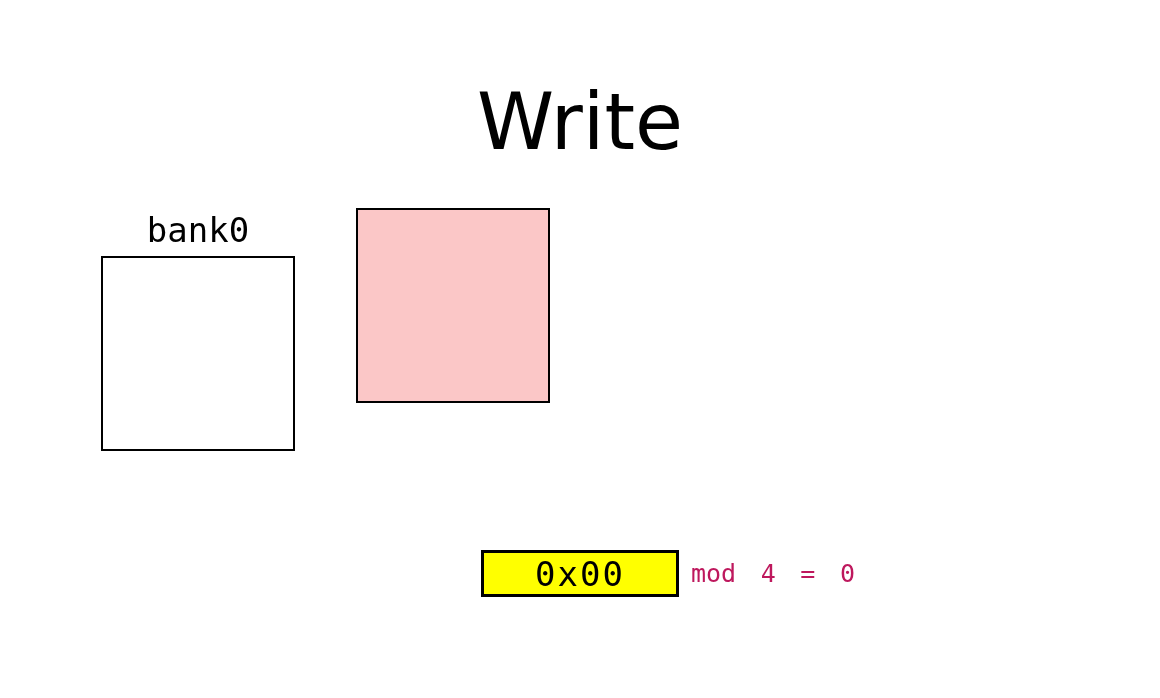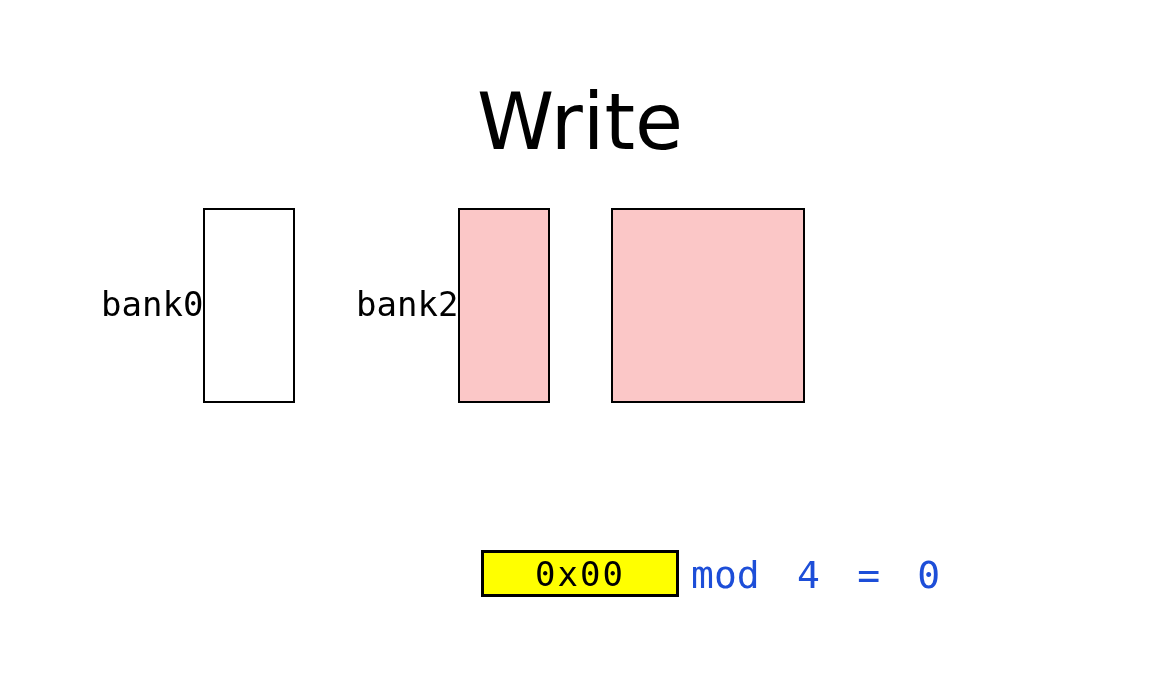--- a/index.html
+++ b/index.html
@@ -31,21 +31,21 @@
   .banks-row {
     position: absolute;
     left: 101px;
     top: 208px;
     display: flex;
     gap: 61px;
   }
   .bank {
     width: 194px;
     display: flex;
-    flex-direction: row;
+    flex-direction: column;
     align-items: center;
   }
   .bank-label {
     font-size: 34px;
     line-height: 44px;
     margin-bottom: 4px;
     color: #000000;
     white-space: nowrap;
   }
   .bank-box {
@@ -53,64 +53,60 @@
     width: 194px;
     height: 195px;
     border: 2px solid #000000;
     background: #ffffff;
   }
   .address-row {
     position: absolute;
     left: 481px;
     top: 550px;
     display: flex;
-    align-items: flex-end;
+    align-items: center;
   }
   .address-box {
     box-sizing: border-box;
     width: 198px;
     height: 47px;
     border: 3px solid #000000;
     background: #ffff00;
     display: flex;
     align-items: center;
     justify-content: center;
   }
   .address-value {
     font-size: 34px;
     letter-spacing: 2px;
     color: #000000;
   }
   .mod-equation {
     margin-left: 12px;
-    font-size: 38px;
+    font-size: 25px;
     word-spacing: 0.38em;
     white-space: nowrap;
-    color: #1d4ed8;
+    color: #be185d;
   }
 </style>
 </head>
 <body>
 
 <div class="canvas">
 
   <div class="diagram-title">Write</div>
 
   <div class="banks-row">
 
     <div class="bank">
       <div class="bank-label">bank0</div>
       <div class="bank-box" style="background-color: rgb(255, 255, 255);"></div>
     </div>
 
 
-    <div class="bank">
-      <div class="bank-label">bank2</div>
-      <div class="bank-box" style="background-color: rgb(251, 199, 199);"></div>
-    </div>
 
     <div class="bank">
       <div class="bank-box" style="background-color: rgb(251, 199, 199);"></div>
     </div>
 
   </div>
 
   <div class="address-row">
     <div class="address-box" style="background-color: rgb(255, 255, 0);">
       <span class="address-value">0x00</span>

